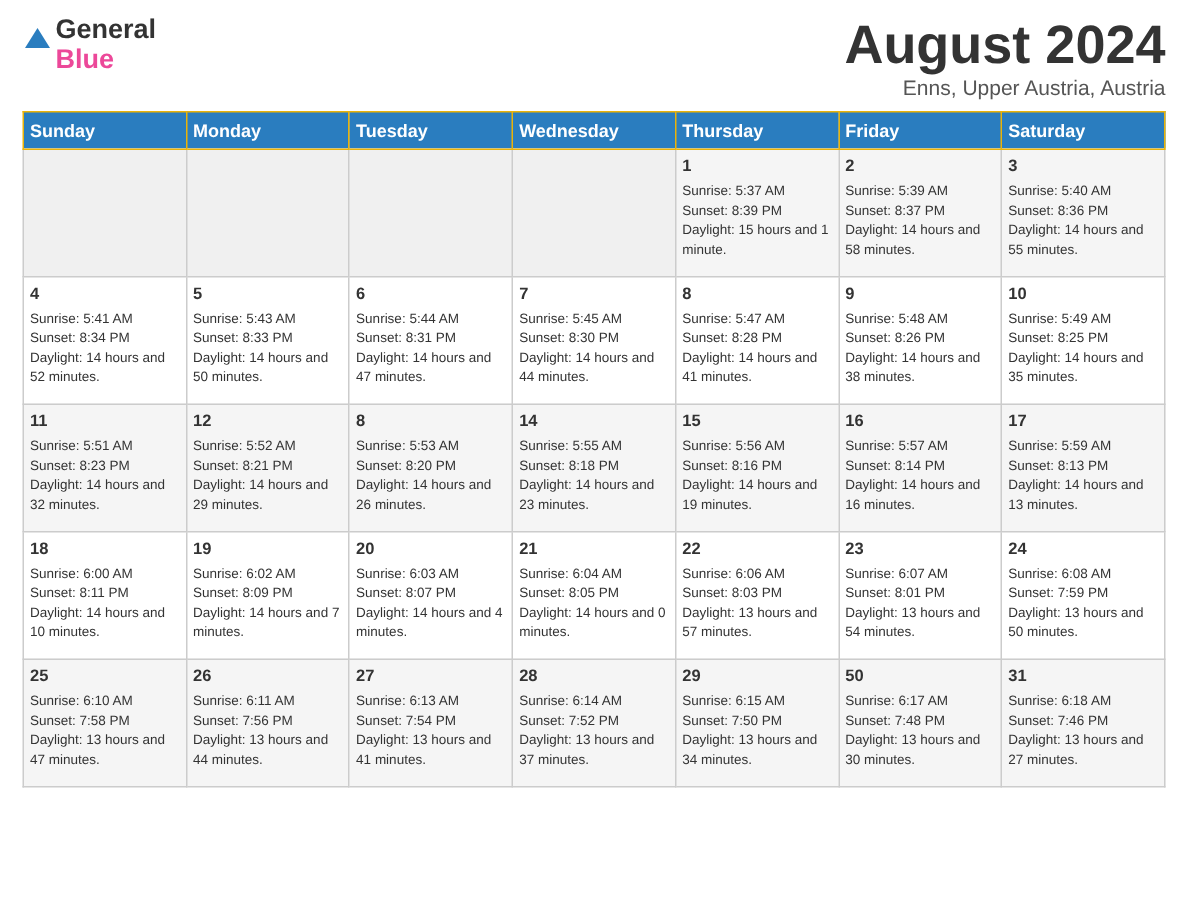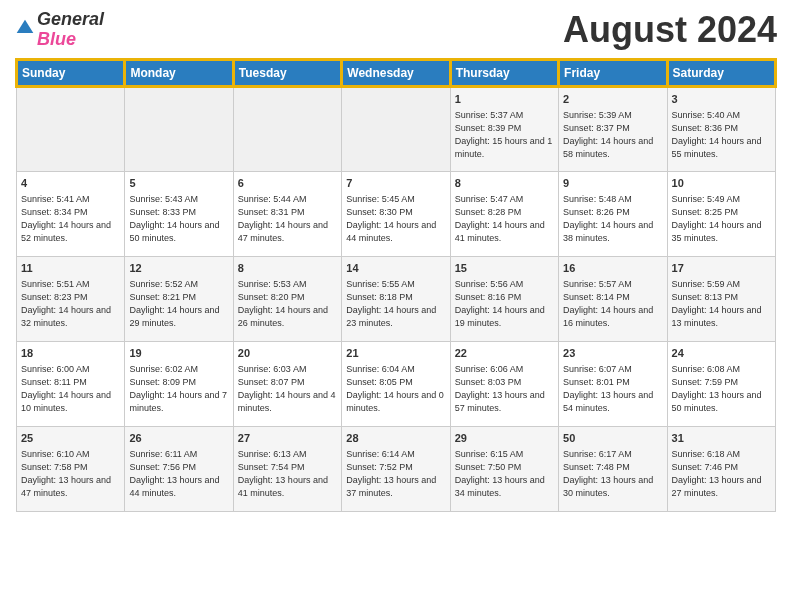--- a/index.html
+++ b/index.html
@@ -22,21 +22,20 @@
     }
     .logo {
       display: flex;
       align-items: center;
       gap: 2px;
     }
     .logo-text {
       font-size: 18px;
       font-weight: bold;
       line-height: 1.1;
-      font-style: italic;
     }
     .logo-general { color: #333; }
     .logo-blue { color: #ec4899; }
     .logo-icon {
       width: 20px;
       height: 20px;
     }
     .title-block {
       text-align: right;
     }
@@ -58,21 +57,21 @@
     }
     thead tr {
       background-color: #2a7dbf;
     }
     thead th {
       color: white;
       font-size: 12px;
       font-weight: bold;
       padding: 5px 4px;
       text-align: left;
-      border: 3px solid #eab308;
+      border: 1px solid #eab308;
     }
     tbody tr {
       height: 85px;
     }
     tbody td {
       vertical-align: top;
       padding: 4px 4px;
       font-size: 9.5px;
       color: #333;
       border: 1px solid #ccc;
@@ -112,20 +111,21 @@
       </div>
       <div>
         <div class="logo-text">
           <span class="logo-general">General</span><br>
           <span class="logo-blue">Blue</span>
         </div>
       </div>
     </div>
     <div class="title-block">
       <div class="month-title">August 2024</div>
+      <div class="location">Enns, Upper Austria, Austria</div>
     </div>
   </div>
 
   <table>
     <thead>
       <tr>
         <th>Sunday</th>
         <th>Monday</th>
         <th>Tuesday</th>
         <th>Wednesday</th>

